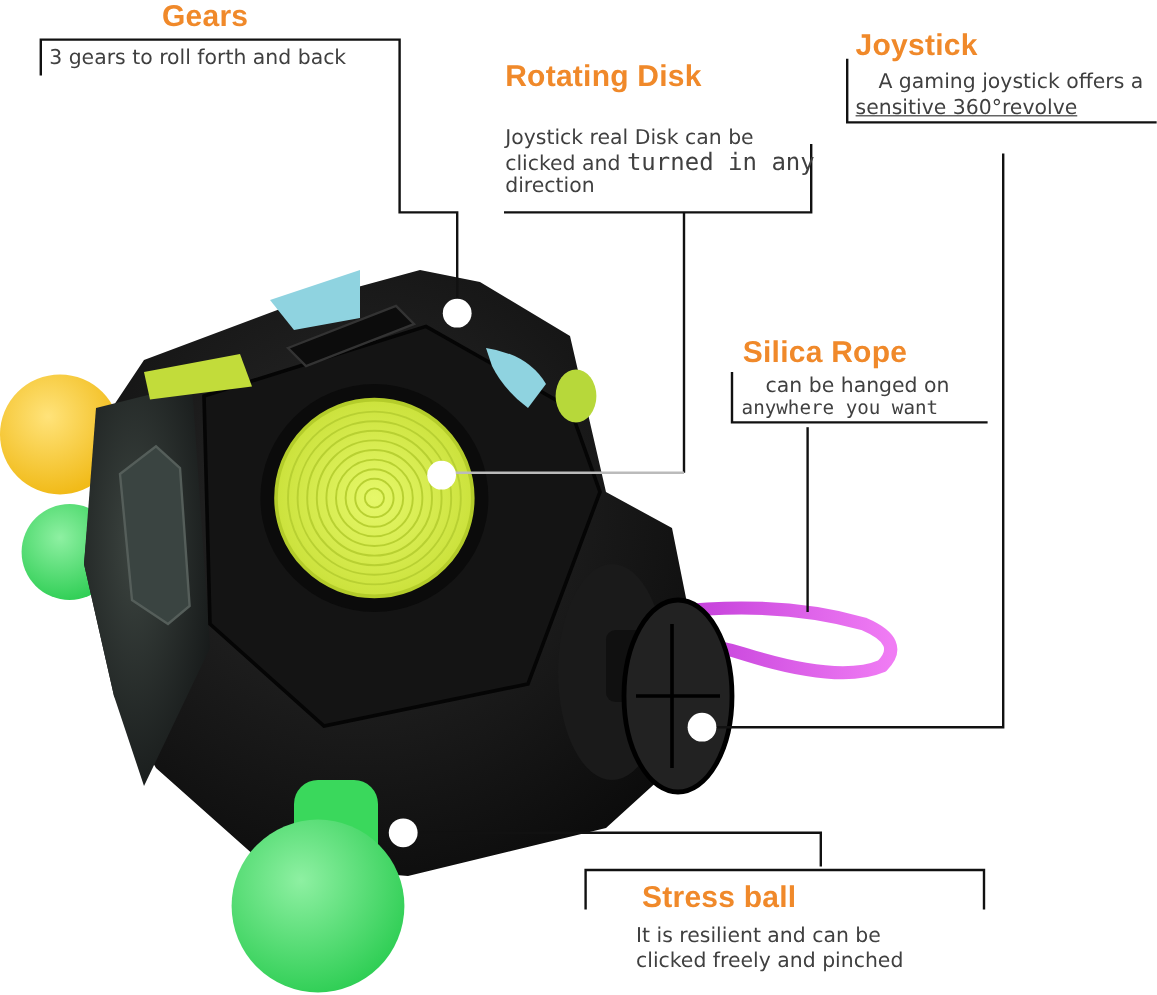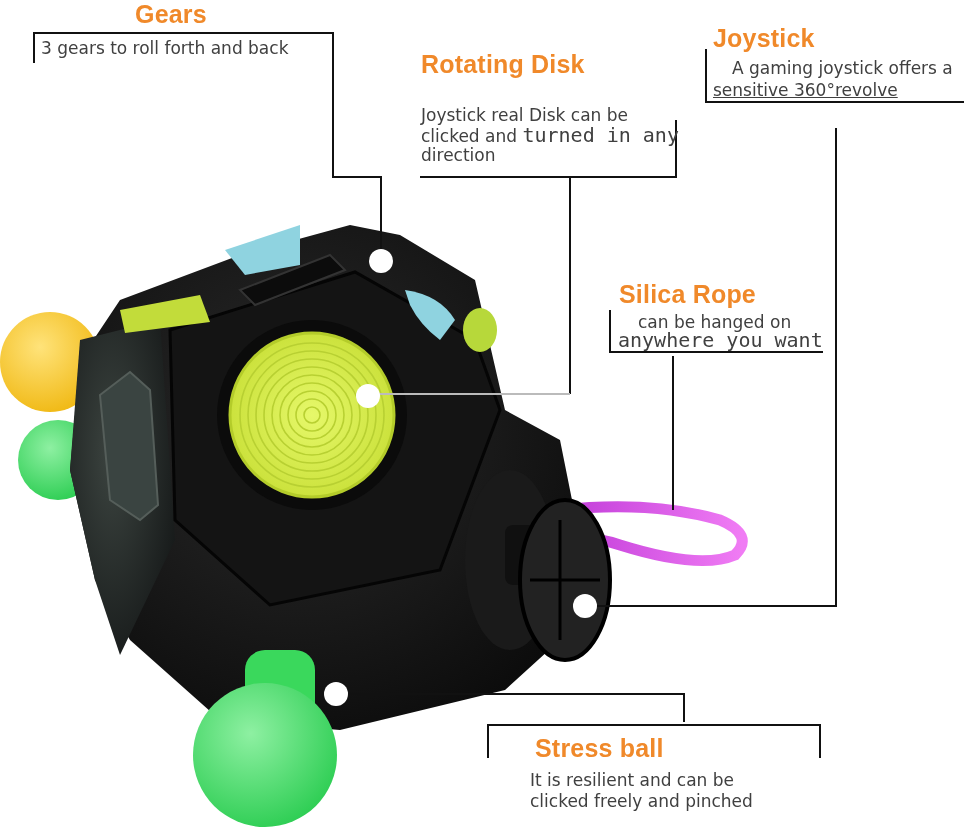--- a/index.html
+++ b/index.html
@@ -120,17 +120,17 @@
   <span>clicked and </span><span class="mono">turned in any</span>
 </div>
 <div class="abs desc" style="left:421px; top:145px;">direction</div>
 
 <div class="abs title" style="left:713px; top:24px;">Joystick</div>
 <div class="abs desc" style="left:732px; top:58px;">A gaming joystick offers a</div>
 <div class="abs desc" style="left:713px; top:80px;text-decoration:underline;">sensitive 360°revolve</div>
 
 <div class="abs title" style="left:619px; top:280px;">Silica Rope</div>
 <div class="abs desc" style="left:618px; top:312px;margin-left:20px;">can be hanged on</div>
-<div class="abs desc mono" style="left:618px; top:330px; font-size:20px;">anywhere you want</div>
+<div class="abs desc mono" style="left:618px; top:330px; font-size:16px;">anywhere you want</div>
 
 <div class="abs title" style="left:535px; top:734px;text-align:center;">Stress ball</div>
 <div class="abs desc" style="left:530px; top:770px;">It is resilient and can be</div>
 <div class="abs desc" style="left:530px; top:791px;">clicked freely and pinched</div>
 
 </body></html>

